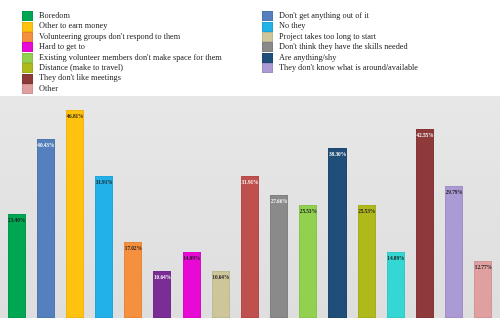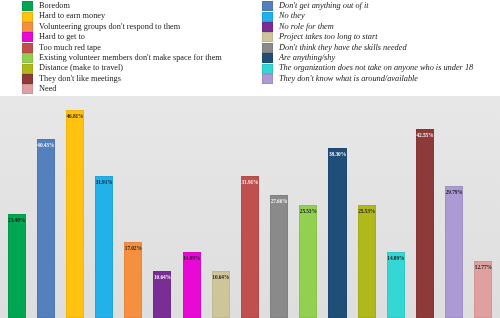--- a/index.html
+++ b/index.html
@@ -12,28 +12,28 @@
     position:relative;width:500px;height:318px;
     background:linear-gradient(180deg,#ececec 0%, #e3e3e3 60%, #dedede 100%);
     box-sizing:border-box;
   }
 
   
   #legend{
     position:absolute;left:0;top:0;width:500px;height:96px;
     background:#ffffff;
     display:flex;flex-direction:row;
-    padding-top:1px;box-sizing:border-box;
+    padding-top:11px;box-sizing:border-box;
   }
   .legend-col{
     display:flex;flex-direction:column;
     gap:0px;
   }
   .legend-col.left{width:256px;padding-left:22px;box-sizing:border-box;}
-  .legend-col.right{width:244px;padding-left:6px;box-sizing:border-box;font-style:italic;}
+  .legend-col.right{width:244px;padding-left:6px;box-sizing:border-box;}
   .legend-item{
     display:flex;flex-direction:row;align-items:center;
     height:10.4px;line-height:10.4px;
   }
   .legend-swatch{
     width:9px;height:8px;flex:0 0 auto;margin-right:6px;
     border:0.5px solid rgba(0,0,0,0.08);
   }
   .legend-label{
     font-size:8.3px;color:#1a1a1a;white-space:nowrap;
@@ -78,81 +78,69 @@
 <div id="chart-root">
 
   <div id="legend">
     <div class="legend-col left">
         <div class="legend-item">
           <span class="legend-swatch" style="background: rgb(0, 166, 81);"></span>
           <span class="legend-label">Boredom</span>
         </div>
         <div class="legend-item">
           <span class="legend-swatch" style="background: rgb(255, 194, 14);"></span>
-          <span class="legend-label">Hard to earn money</span>
+          <span class="legend-label">Other to earn money</span>
         </div>
         <div class="legend-item">
           <span class="legend-swatch" style="background: rgb(245, 144, 63);"></span>
           <span class="legend-label">Volunteering groups don't respond to them</span>
         </div>
         <div class="legend-item">
           <span class="legend-swatch" style="background: rgb(232, 9, 213);"></span>
           <span class="legend-label">Hard to get to</span>
         </div>
         <div class="legend-item">
-          <span class="legend-swatch" style="background: rgb(192, 80, 77);"></span>
-          <span class="legend-label">Too much red tape</span>
-        </div>
-        <div class="legend-item">
           <span class="legend-swatch" style="background: rgb(146, 208, 80);"></span>
           <span class="legend-label">Existing volunteer members don't make space for them</span>
         </div>
         <div class="legend-item">
           <span class="legend-swatch" style="background: rgb(176, 185, 27);"></span>
           <span class="legend-label">Distance (make to travel)</span>
         </div>
         <div class="legend-item">
           <span class="legend-swatch" style="background: rgb(142, 58, 58);"></span>
           <span class="legend-label">They don't like meetings</span>
         </div>
         <div class="legend-item">
           <span class="legend-swatch" style="background: rgb(224, 160, 160);"></span>
-          <span class="legend-label">Need</span>
+          <span class="legend-label">Other</span>
         </div>
       </div>
     <div class="legend-col right">
         <div class="legend-item">
           <span class="legend-swatch" style="background: rgb(84, 128, 189);"></span>
           <span class="legend-label">Don't get anything out of it</span>
         </div>
         <div class="legend-item">
           <span class="legend-swatch" style="background: rgb(34, 177, 232);"></span>
           <span class="legend-label">No they</span>
         </div>
         <div class="legend-item">
-          <span class="legend-swatch" style="background: rgb(123, 45, 150);"></span>
-          <span class="legend-label">No role for them</span>
-        </div>
-        <div class="legend-item">
           <span class="legend-swatch" style="background: rgb(205, 198, 155);"></span>
           <span class="legend-label">Project takes too long to start</span>
         </div>
         <div class="legend-item">
           <span class="legend-swatch" style="background: rgb(138, 138, 138);"></span>
           <span class="legend-label">Don't think they have the skills needed</span>
         </div>
         <div class="legend-item">
           <span class="legend-swatch" style="background: rgb(31, 78, 121);"></span>
           <span class="legend-label">Are anything/shy</span>
         </div>
         <div class="legend-item">
-          <span class="legend-swatch" style="background: rgb(53, 215, 212);"></span>
-          <span class="legend-label">The organization does not take on anyone who is under 18</span>
-        </div>
-        <div class="legend-item">
           <span class="legend-swatch" style="background: rgb(171, 154, 211);"></span>
           <span class="legend-label">They don't know what is around/available</span>
         </div>
       </div>
   </div>
 
   <div id="plot">
     <div id="bars">
         <div class="bar-slot">
           <div class="bar" style="height: 103.896px; background: rgb(0, 166, 81);">

